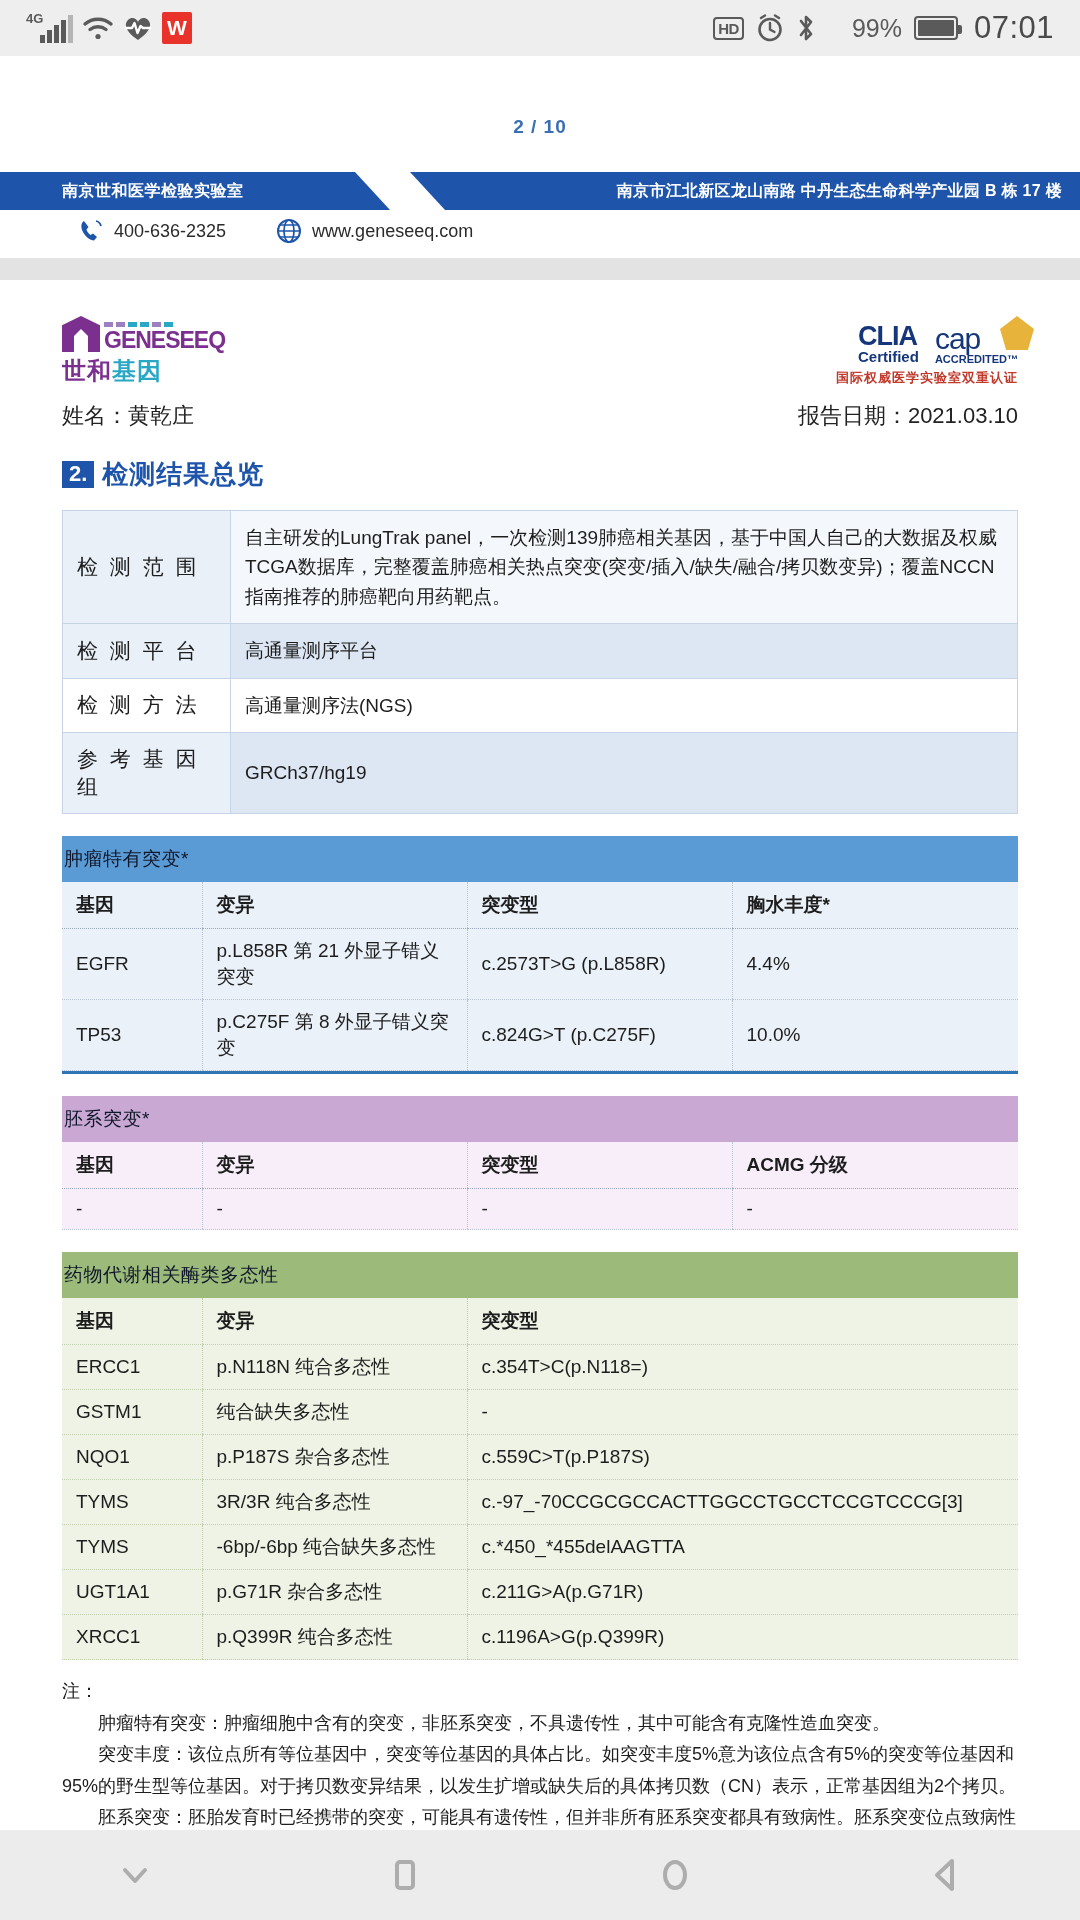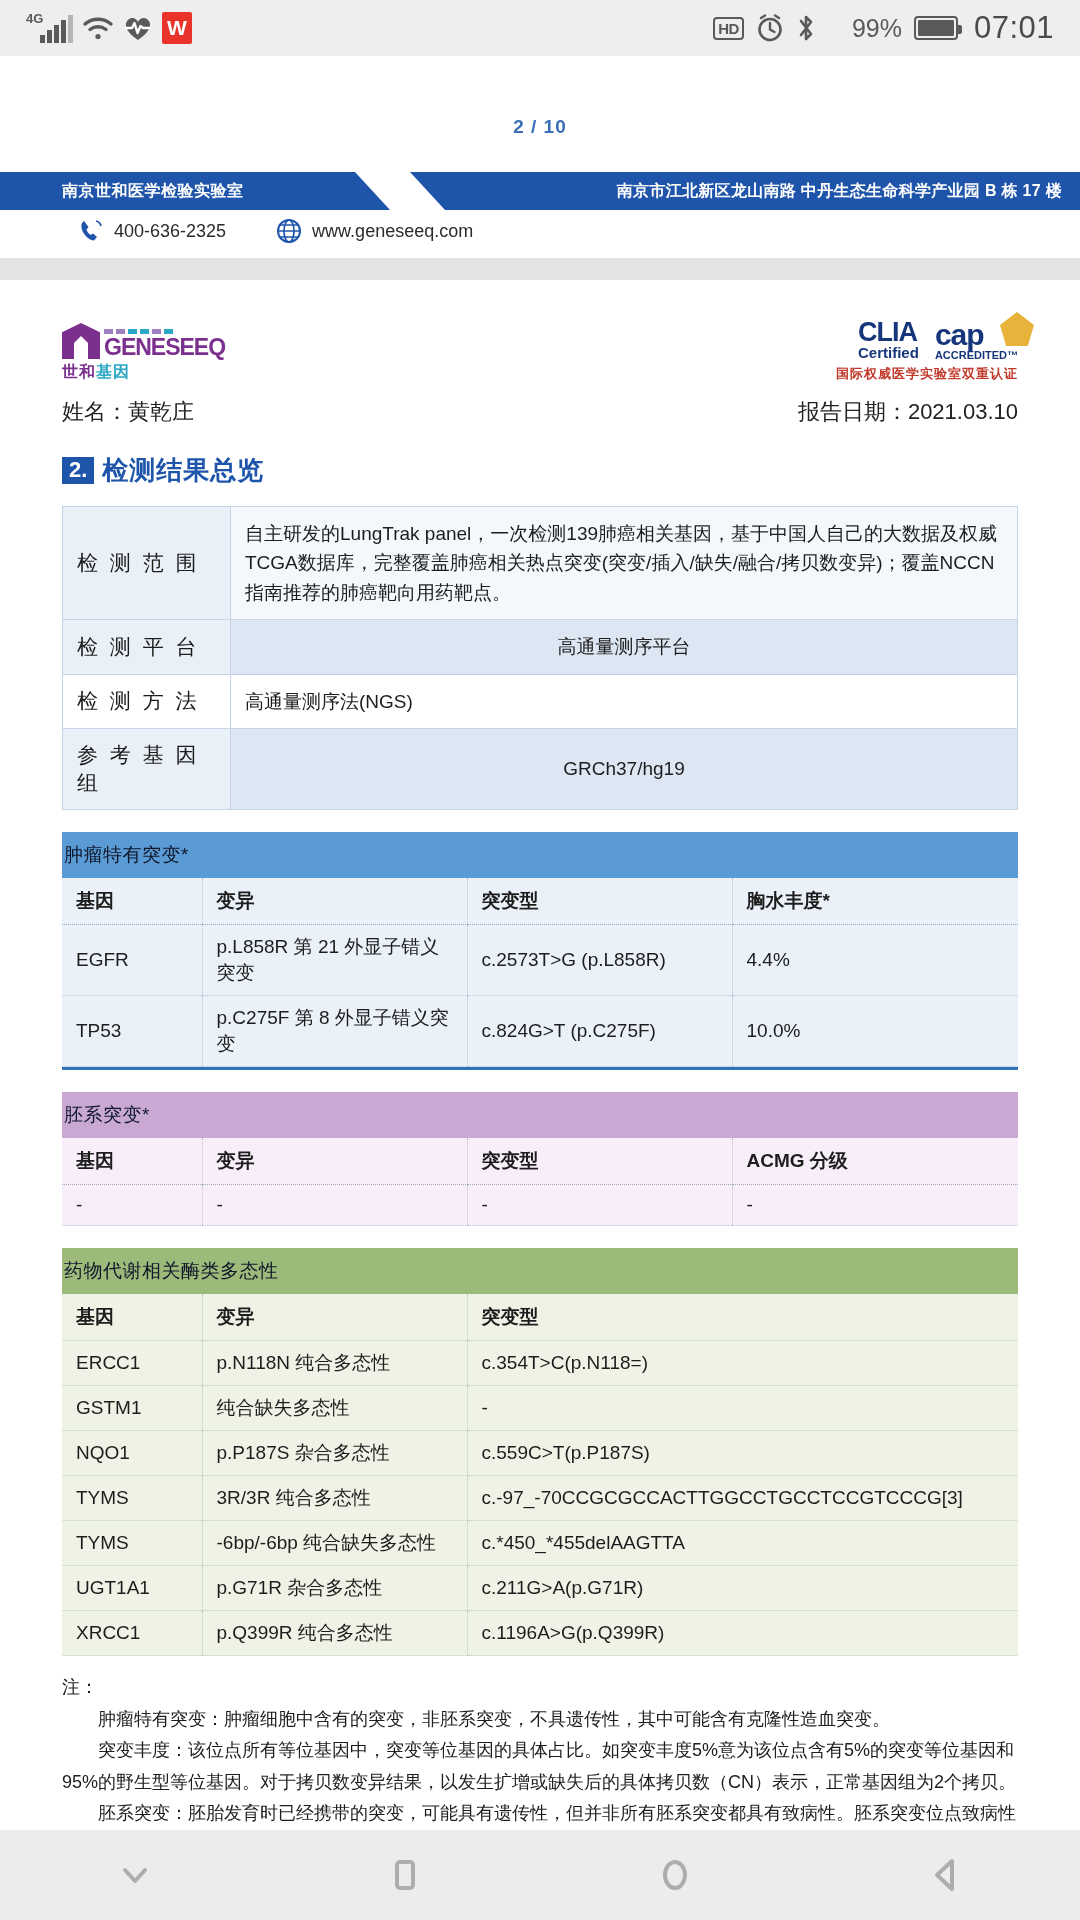--- a/index.html
+++ b/index.html
@@ -104,30 +104,30 @@
     content: ""; position: absolute; left: 12px; top: 13px;
     width: 14px; height: 23px; background: #ffffff;
     clip-path: polygon(0 30%, 50% 0, 100% 30%, 100% 100%, 0 100%);
   }
   .logo-word {
     font-size: 23px; font-weight: bold; letter-spacing: -1px; line-height: 1;
     color: #7b2f8e; padding-bottom: 2px;
   }
   .logo-dots { display: flex; gap: 3px; margin-bottom: 2px; }
   .logo-dots i { width: 9px; height: 5px; display: block; }
-  .logo-cn { font-size: 16px; font-weight: bold; margin-top: 3px; letter-spacing: 1px; }
+  .logo-cn { font-size: 24px; font-weight: bold; margin-top: 3px; letter-spacing: 1px; }
   .logo-cn .p { color: #7b2f8e; }
   .logo-cn .c { color: #2ba7c6; }
   .certs { margin-left: auto; text-align: center; padding-top: 4px; }
   .certs-row { display: flex; align-items: flex-start; gap: 16px; justify-content: flex-end; }
   .clia { text-align: left; line-height: 0.95; }
   .clia .l1 { font-size: 27px; font-weight: bold; color: #15367a; letter-spacing: -1px; }
   .clia .l2 { font-size: 15px; font-weight: bold; color: #15367a; letter-spacing: 0px; }
   .cap { position: relative; text-align: left; line-height: 1; }
-  .cap .l1 { font-size: 30px; font-weight: bold; color: #15367a; letter-spacing: -1px; }
+  .cap .l1 { font-size: 30px; font-weight: normal; color: #15367a; letter-spacing: -1px; }
   .cap .l2 { font-size: 11px; font-weight: bold; color: #15367a; letter-spacing: 0px; }
   .cap .badge {
     position: absolute; right: -16px; top: -8px; width: 34px; height: 34px;
     background: #e7b33a; clip-path: polygon(50% 0,100% 38%,82% 100%,18% 100%,0 38%);
   }
   .certs-cn { font-size: 13px; color: #c0392b; font-weight: bold; margin-top: 4px; letter-spacing: 1px; }
 
   .nameline {
     display: flex; padding: 14px 62px 0 62px; font-size: 22px; color: #222;
   }
@@ -145,21 +145,21 @@
   table { border-collapse: collapse; width: 100%; table-layout: fixed; }
 
   .infotbl td {
     border: 1px solid #c6d4e8; padding: 12px 14px;
     font-size: 19px; color: #1d1d1d; vertical-align: middle;
   }
   .infotbl td.k {
     width: 168px; background: #eaf0f8; font-size: 21px;
     letter-spacing: 3px; text-align: left;
   }
-  .infotbl tr.alt td.v { background: #dde7f4; text-align: center; }
+  .infotbl tr.alt td.v { background: #dde7f4; }
   .infotbl td.v { background: #f4f8fc; line-height: 1.55; }
   .infotbl tr.white td.v { background: #ffffff; }
   .infotbl tr.white td.k { background: #ffffff; }
 
   .blk { margin-top: 22px; }
   .blk .bhead {
     color: #0f172a; font-size: 19px; font-weight: normal;
     padding: 10px 2px; letter-spacing: 0.5px;
   }
   .blk table th {

